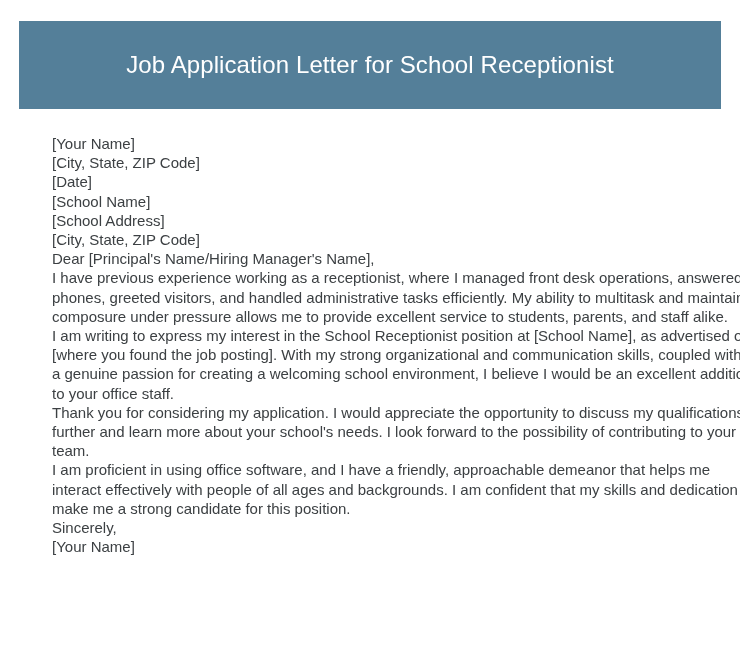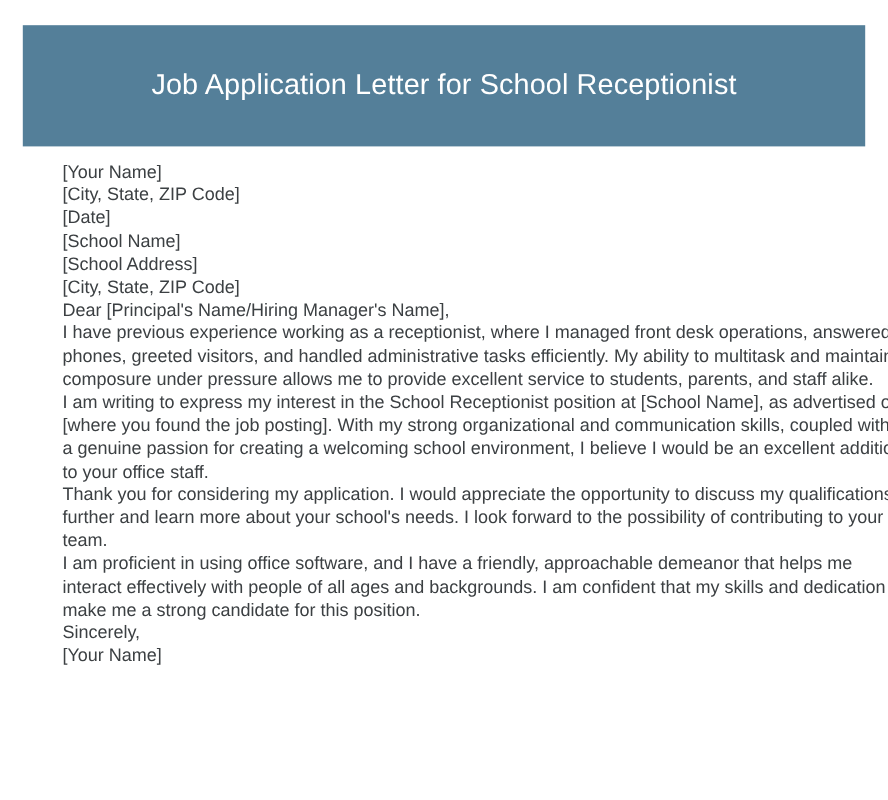--- a/index.html
+++ b/index.html
@@ -18,21 +18,21 @@
     width: 740px;
     height: 667px;
     background: #ffffff;
     box-sizing: border-box;
   }
   .banner {
     position: absolute;
     left: 19px;
     top: 21px;
     width: 702px;
-    height: 101px;
+    height: 88px;
     background: #547f99;
     display: flex;
     align-items: center;
     justify-content: center;
     box-sizing: border-box;
   }
   .banner-title {
     color: #ffffff;
     font-size: 24px;
     font-weight: 400;

